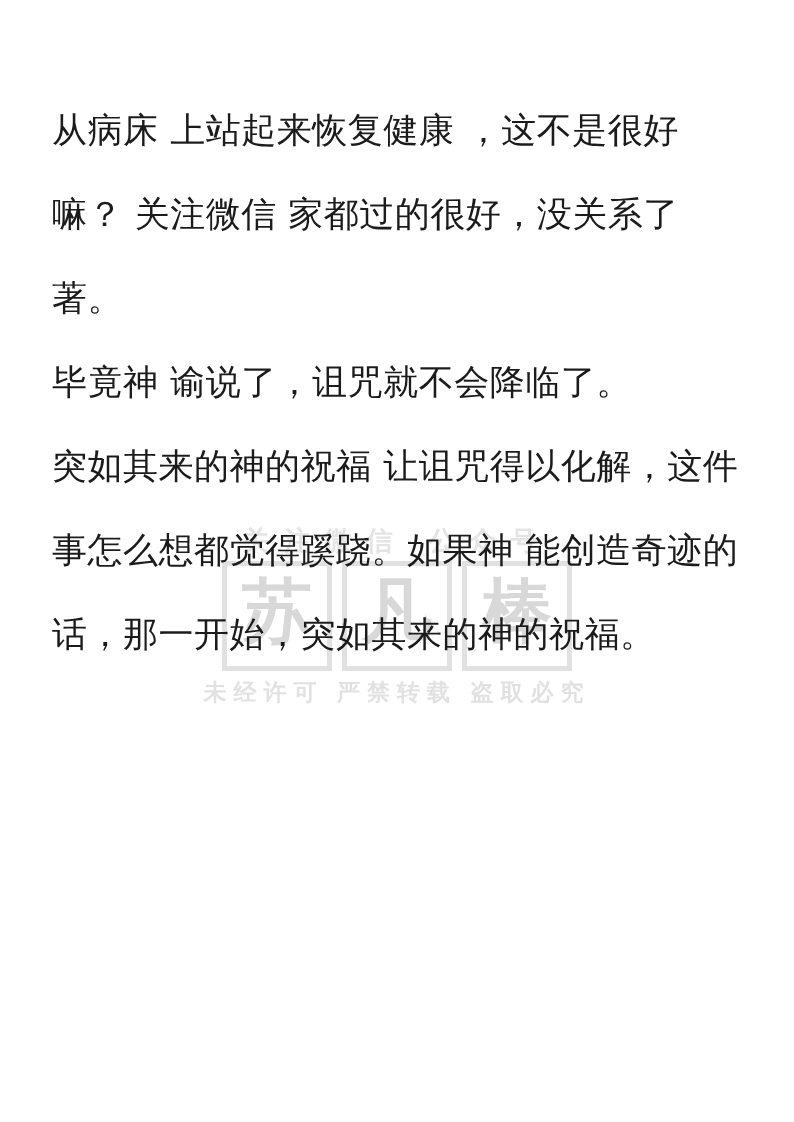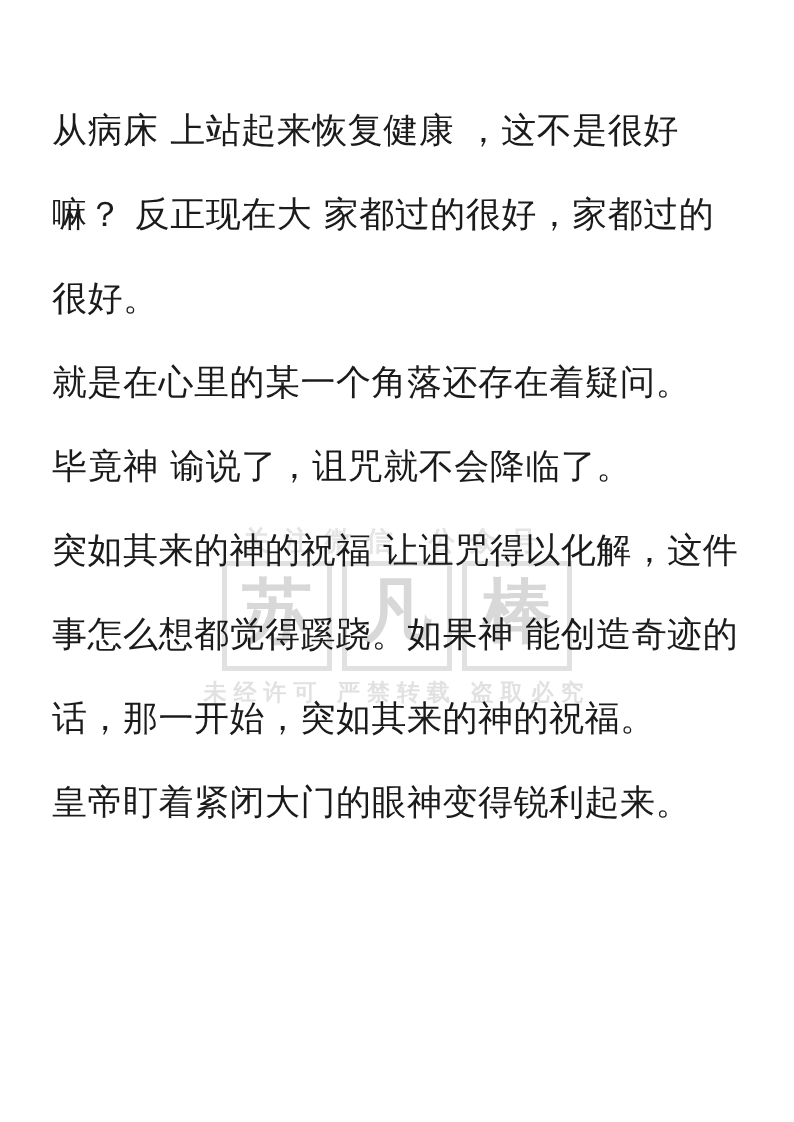--- a/index.html
+++ b/index.html
@@ -95,20 +95,18 @@
     <div class="wm-top">关注微信 公众号</div>
     <div class="wm-main">
       <div class="wm-box">苏</div>
       <div class="wm-box">凡</div>
       <div class="wm-box">棒</div>
     </div>
     <div class="wm-bottom">未经许可 严禁转载 盗取必究</div>
   </div>
 
   <div class="body-text">
-    <p class="para">从病床 上站起来恢复健康 ，这不是很好嘛？ 反正现在大 家都过的很好，家都过的很好。</p>
-    <p class="para">就是在心里的某一个角落还存在着疑问。</p>
+    <p class="para">从病床 上站起来恢复健康 ，这不是很好嘛？ 关注微信 家都过的很好，没关系了著。</p>
     <p class="para">毕竟神 谕说了，诅咒就不会降临了。</p>
     <p class="para">突如其来的神的祝福 让诅咒得以化解，这件事怎么想都觉得蹊跷。如果神 能创造奇迹的话，那一开始，突如其来的神的祝福。</p>
-    <p class="para">皇帝盯着紧闭大门的眼神变得锐利起来。</p>
   </div>
 
 </div>
 
 </body></html>

